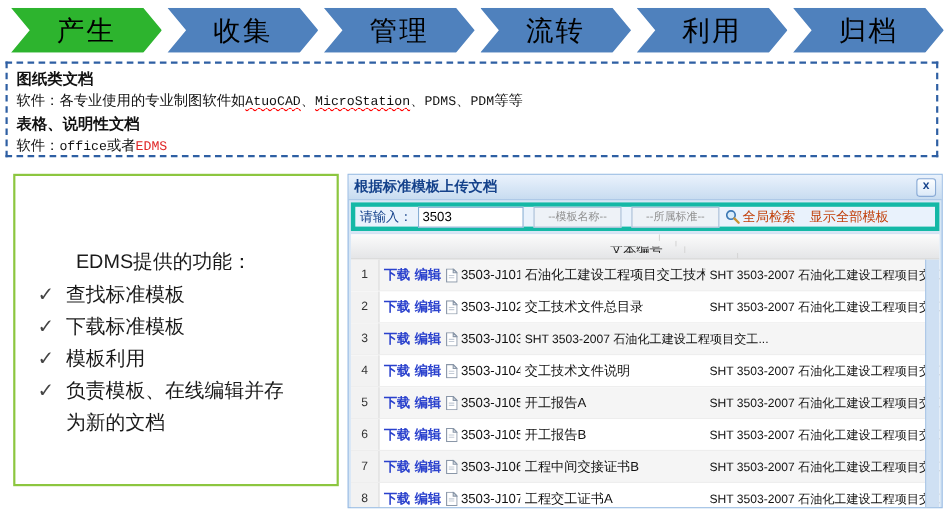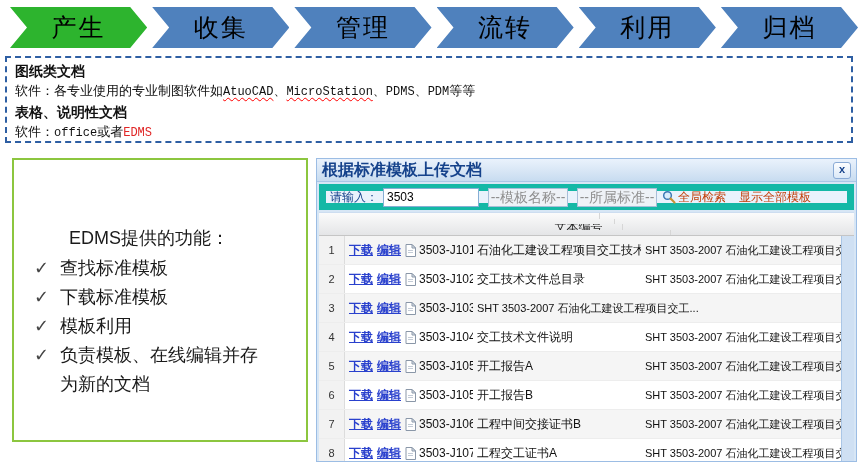--- a/index.html
+++ b/index.html
@@ -35,53 +35,53 @@
   .feat-item{display:flex;align-items:flex-start;line-height:29px;}
   .check{width:26px;color:#444;font-weight:bold;flex:none;}
   .feat-text{max-width:205px;}
   
   .window{
     position:absolute;left:316px;top:158px;width:541px;height:304px;box-sizing:border-box;
     border:1px solid #9cbde4;background:#d7e6f5;font-size:12px;
   }
   .titlebar{height:22px;display:flex;align-items:center;padding:0 5px;
     background:linear-gradient(#eaf2fc,#c8dcf0);border-bottom:1px solid #aac6e6;}
-  .title{flex:1;color:var(--title-navy,#15428b);font-weight:bold;font-size:16px;}
+  .title{flex:1;color:var(--title-navy,#15428b);font-weight:bold;font-size:13px;}
   .close-btn{
     width:16px;height:15px;border:1px solid #8aabd6;border-radius:3px;cursor:pointer;
     background:linear-gradient(#fdfeff,#dbe9f8);color:var(--title-navy,#15428b);
     font-weight:bold;font-size:11px;line-height:13px;text-align:center;
   }
   .toolbar{
     margin:2px 2px 0 2px;height:26px;box-sizing:border-box;display:flex;align-items:center;gap:5px;
-    background:#e9f2fc;border:7px solid #14b8a6;padding:0 4px;
+    background:#e9f2fc;border:4px solid #14b8a6;padding:0 4px;
   }
   .tb-label{color:var(--title-navy,#15428b);}
   .search-input{width:88px;height:17px;border:1px solid #86aed4;font-size:12px;padding:0 3px;
     font-family:"Liberation Sans","DejaVu Sans",sans-serif;}
   .combo{width:78px;height:17px;line-height:17px;border:1px solid #a8bed8;background:#eef2f7;
-    color:#8f8f8f;text-align:center;font-size:14px;margin-left:4px;}
+    color:#8f8f8f;text-align:center;font-size:10px;margin-left:4px;}
   .tb-btn{display:flex;align-items:center;gap:2px;color:#c2410c;cursor:pointer;}
   .tb-btn.gap{margin-left:8px;}
   
   .grid{margin:2px;background:#fff;height:248px;position:relative;overflow:hidden;border-top:1px solid #cdddf0;}
   .g-head{display:flex;height:23px;box-sizing:border-box;align-items:center;
     background:linear-gradient(#fbfbfb,#e4e5e7);border-bottom:1px solid #c5c5c5;color:#222;flex-direction:column;}
   .g-head .cell{border-right:1px solid #d6d6d6;height:100%;line-height:22px;box-sizing:border-box;}
   .row{display:flex;height:28px;align-items:center;border-bottom:1px solid #ededed;background:#fff;}
   .row:nth-child(even){background:#f5f5f5;}
   .cell{box-sizing:border-box;padding-left:4px;white-space:nowrap;overflow:hidden;}
   .c-num{width:26px;padding-left:0;text-align:center;font-size:11px;color:#333;
     background:#f2f2f2;border-right:1px solid #dcdcdc;height:100%;display:flex;align-items:center;justify-content:center;}
   .g-head .c-num{background:none;}
   .c-op{width:56px;}
   .c-doc{width:72px;display:flex;align-items:center;gap:3px;}
   .c-name{width:168px;}
   .c-std{flex:1;font-size:11px;padding-right:14px;}
-  .link{color:var(--link-blue,#2a41cd);font-weight:bold;text-decoration:underline;cursor:pointer;}
+  .link{color:var(--link-blue,#2a41cd);font-weight:bold;cursor:pointer;}
   .link + .link{margin-left:4px;}
   .docicon{display:inline-flex;flex:none;}
   .scrollbar{position:absolute;top:23px;right:0;bottom:0;width:12px;
     background:#cfe0f3;border-left:1px solid #aac6e6;}
 </style>
 </head>
 <body>
 
 <div class="flow">
   <div class="step active">产生</div>

